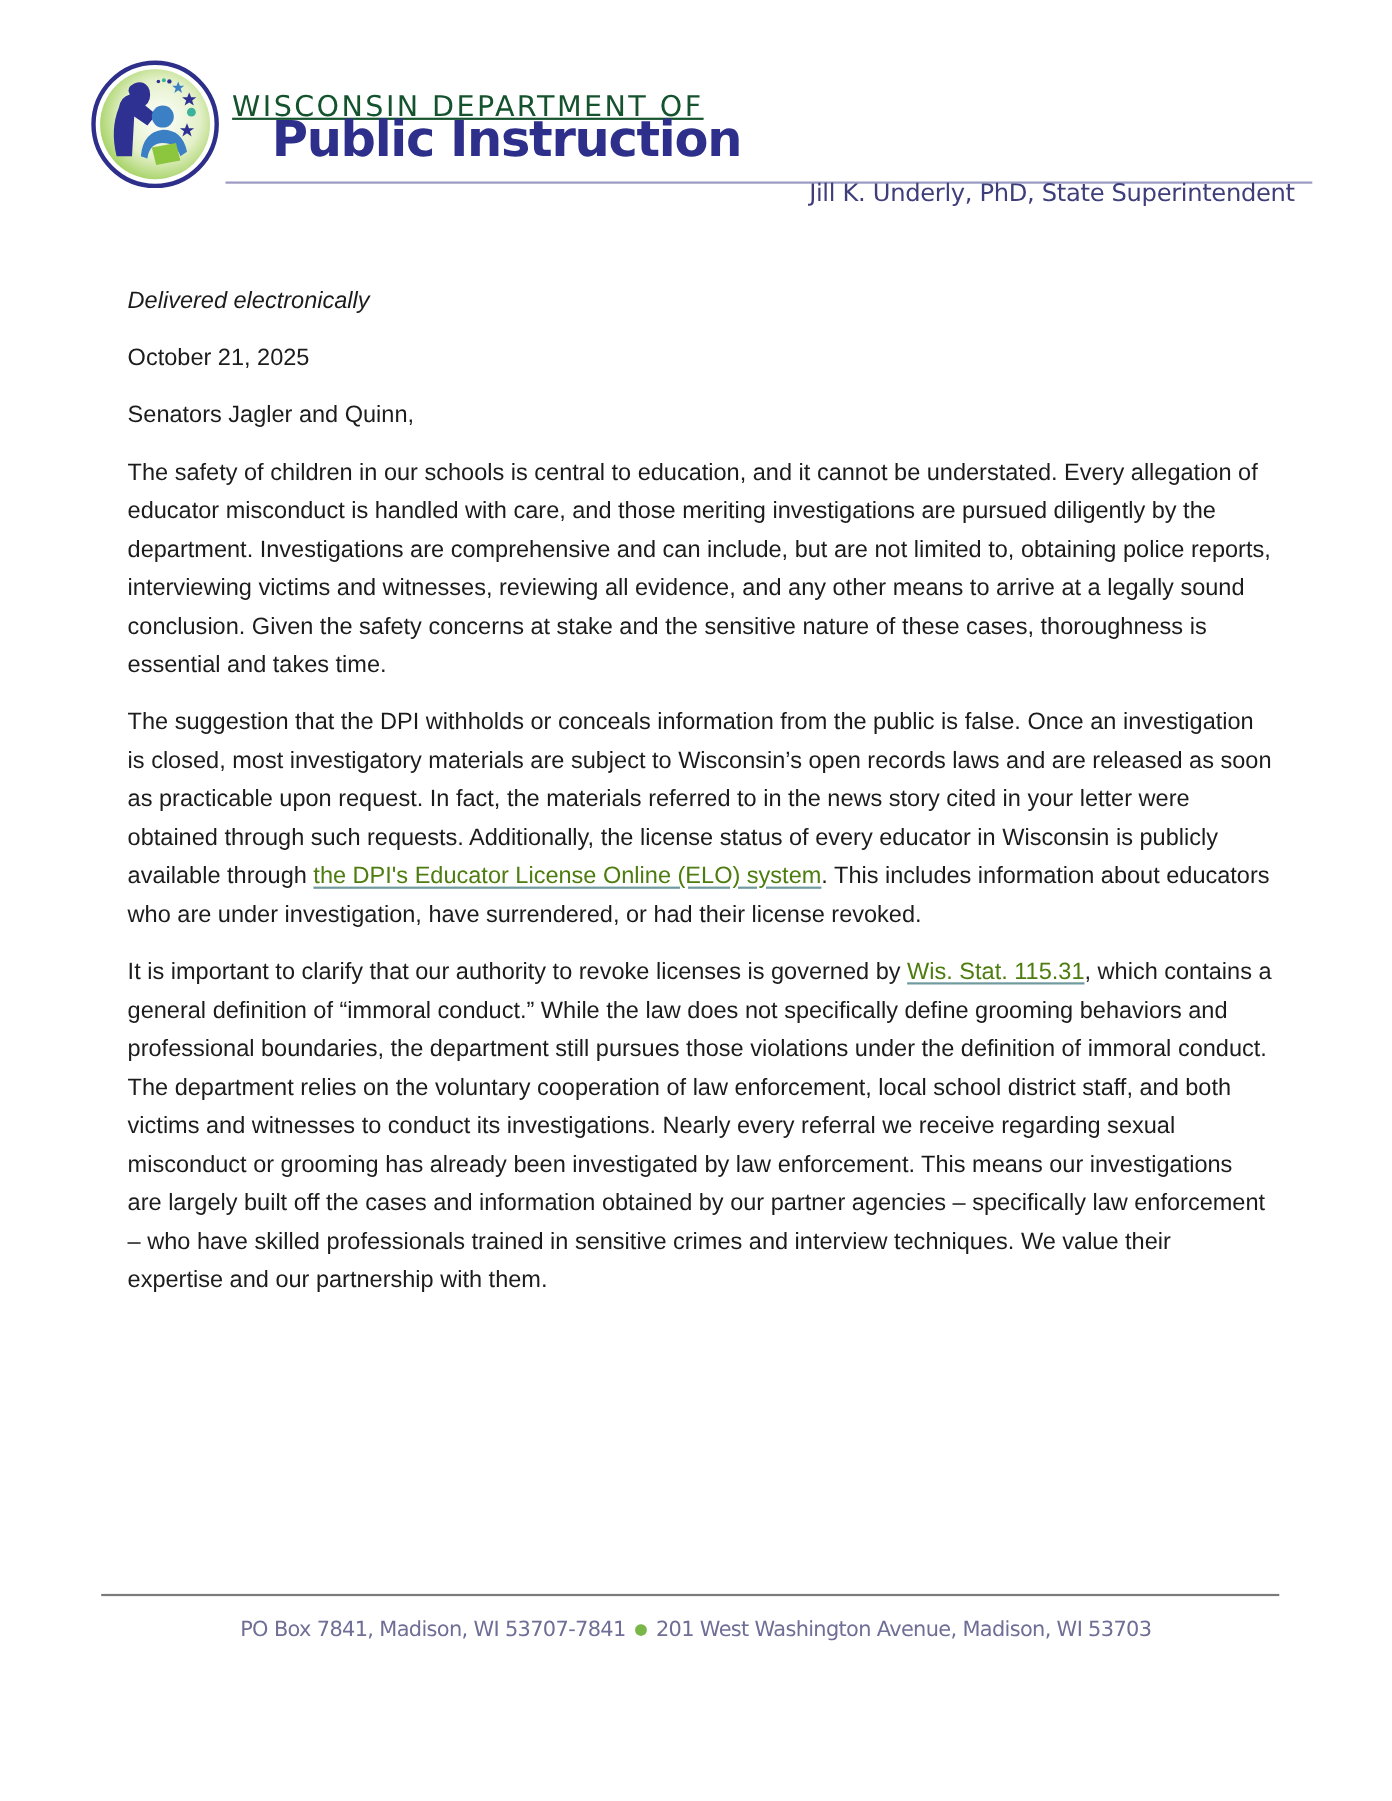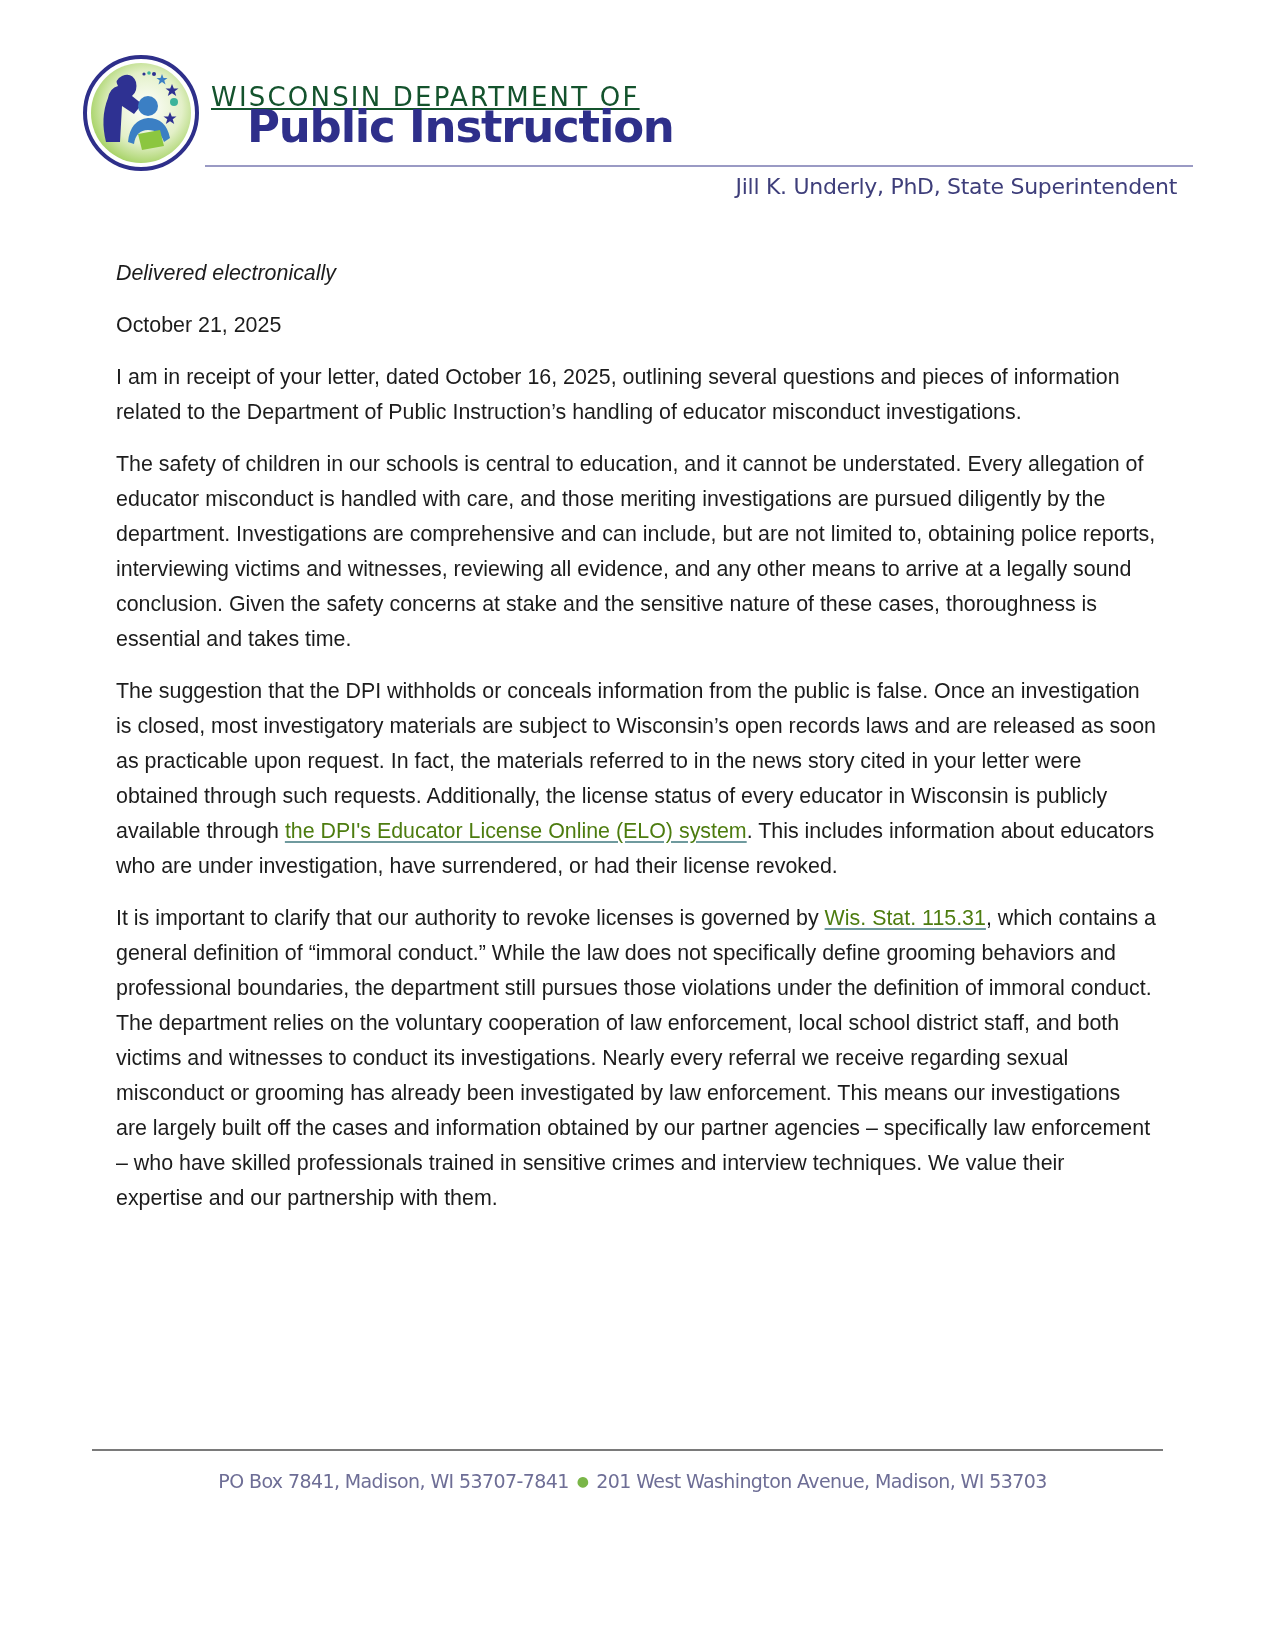--- a/index.html
+++ b/index.html
@@ -47,21 +47,21 @@
       margin-left: 40px;
     }
     .header-rule {
       position: absolute;
       left: 205px; top: 165px;
       width: 988px; height: 2px;
       background: #9a9ac4;
     }
     .superintendent {
       position: absolute;
-      right: 88px; top: 174px;
+      right: 88px; top: 164px;
       font-family: "DejaVu Sans", sans-serif;
       font-size: 22px;
       color: #3e3e7a;
       white-space: nowrap;
       letter-spacing: -0.3px;
     }
     .letter-body {
       position: absolute;
       left: 116px; top: 256px;
       width: 1040px;
@@ -138,21 +138,21 @@
   </svg>
   <div class="org-line1">WISCONSIN DEPARTMENT OF</div>
   <div class="org-line2">Public Instruction</div>
   <div class="header-rule"></div>
   <div class="superintendent">Jill K. Underly, PhD, State Superintendent</div>
 </header>
 
 <main class="letter-body">
   <p class="italic">Delivered electronically</p>
   <p>October 21, 2025</p>
-  <p>I am in receipt of your letter, dated October 16, 2025, outlining several questions and pieces of information related to the Department of Public Instruction’s handling of educator misconduct investigations.</p>
+  <p>Senators Jagler and Quinn,</p>
   <p>The safety of children in our schools is central to education, and it cannot be understated. Every allegation of educator misconduct is handled with care, and those meriting investigations are pursued diligently by the department. Investigations are comprehensive and can include, but are not limited to, obtaining police reports, interviewing victims and witnesses, reviewing all evidence, and any other means to arrive at a legally sound conclusion. Given the safety concerns at stake and the sensitive nature of these cases, thoroughness is essential and takes time.</p>
   <p><span>The suggestion that the DPI withholds or conceals information from the public is false. Once an investigation is closed, most investigatory materials are subject to Wisconsin’s open records laws and are released as soon as practicable upon request. In fact, the materials referred to in the news story cited in your letter were obtained through such requests. Additionally, the license status of every educator in Wisconsin is publicly available through </span><a class="link">the DPI's Educator License Online (ELO) system</a><span>. This includes information about educators who are under investigation, have surrendered, or had their license revoked.</span></p>
   <p><span>It is important to clarify that our authority to revoke licenses is governed by </span><a class="link">Wis. Stat. 115.31</a><span>, which contains a general definition of “immoral conduct.” While the law does not specifically define grooming behaviors and professional boundaries, the department still pursues those violations under the definition of immoral conduct. The department relies on the voluntary cooperation of law enforcement, local school district staff, and both victims and witnesses to conduct its investigations. Nearly every referral we receive regarding sexual misconduct or grooming has already been investigated by law enforcement. This means our investigations are largely built off the cases and information obtained by our partner agencies – specifically law enforcement – who have skilled professionals trained in sensitive crimes and interview techniques. We value their expertise and our partnership with them.</span></p>
 </main>
 
 <div class="footer-rule"></div>
 <footer class="footer">
   <div>
     <span>PO Box 7841, Madison, WI  53707-7841</span><span class="dot">●</span><span>201 West Washington Avenue, Madison, WI  53703</span>
   </div>

